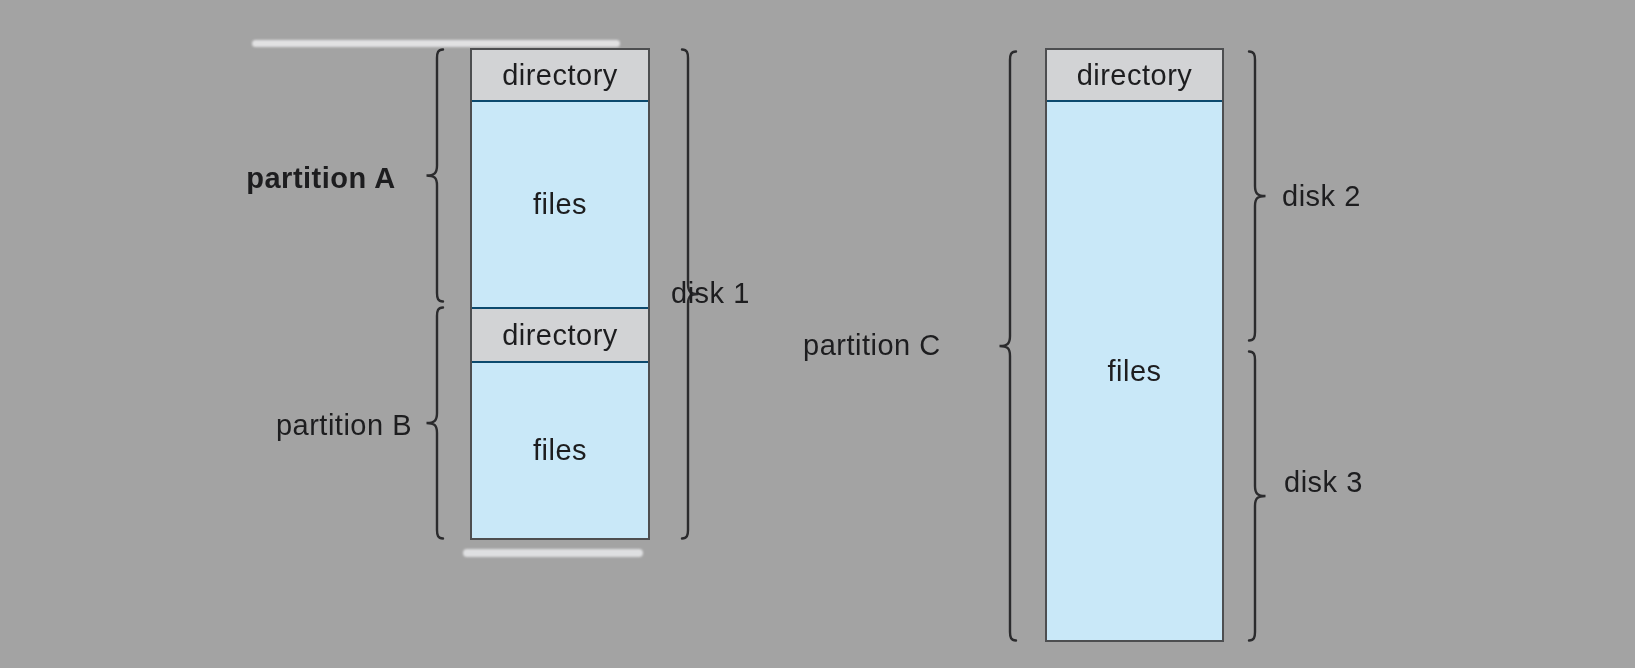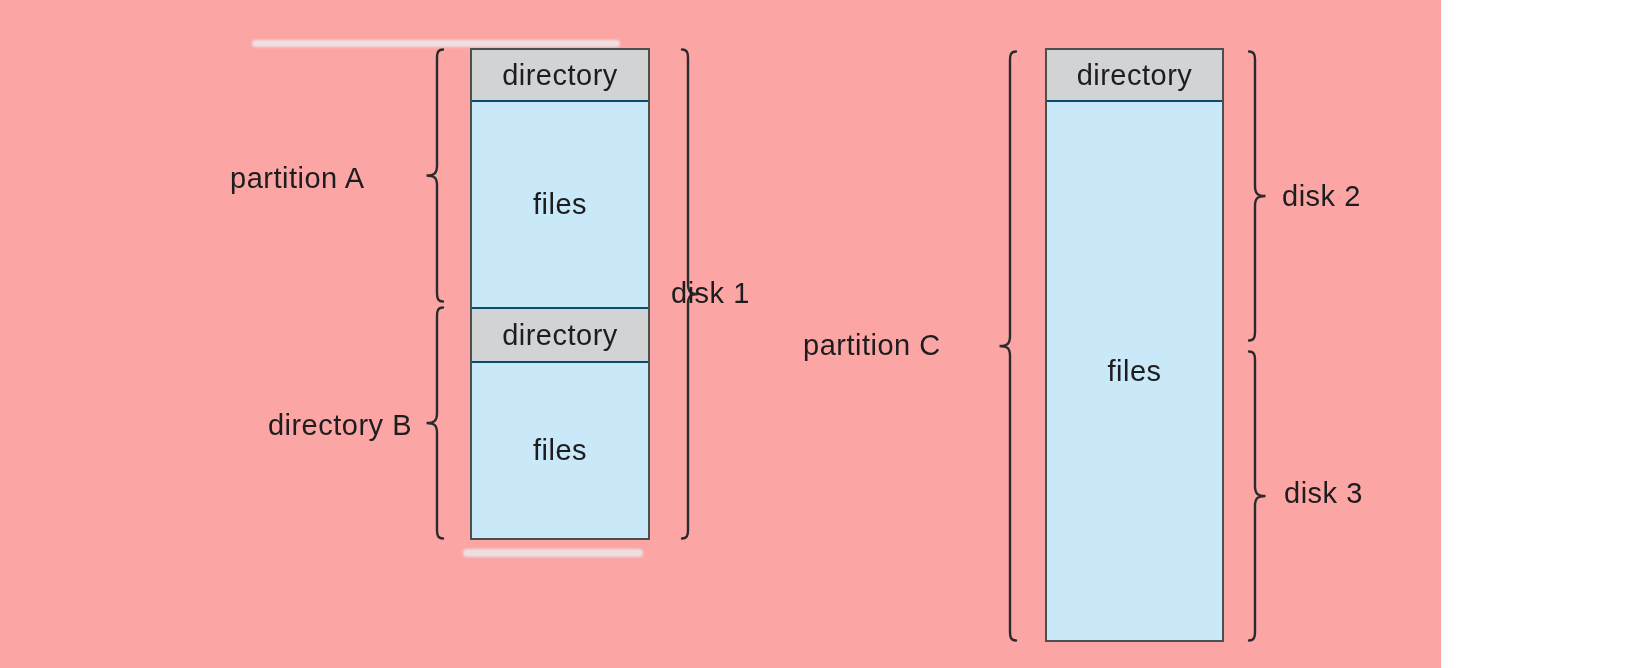--- a/index.html
+++ b/index.html
@@ -2,23 +2,23 @@
 <html><head>
 <meta charset="utf-8">
 <style>
   html, body {
     margin: 0;
     padding: 0;
     background: #ffffff;
   }
   .canvas {
     position: relative;
-    width: 1441px;
+    width: 1635px;
     height: 668px;
-    background: #fca5a5;
+    background: #a3a3a3;
     overflow: hidden;
     font-family: "Liberation Sans", sans-serif;
     color: #1d1d1f;
   }
   .stack {
     position: absolute;
     box-sizing: border-box;
     border: 2px solid #4d4e50;
     display: flex;
     flex-direction: column;
@@ -40,26 +40,26 @@
   .seg-dir-c   { height: 50px; flex: 0 0 auto; }
   .seg-files-c { flex: 1 1 auto; }
 
   .outer-label {
     position: absolute;
     font-size: 29px;
     line-height: 32px;
     white-space: nowrap;
     letter-spacing: 0.5px;
   }
-  .lbl-partition-a { left: 230px; top: 162px; width: 182px; text-align: left; }
+  .lbl-partition-a { left: 230px; top: 162px; width: 182px; text-align: center; font-weight: bold; }
   .lbl-partition-b { left: 230px; top: 409px; width: 182px; text-align: right; }
   .lbl-partition-c { left: 803px; top: 329px; width: 182px; text-align: left; }
   .lbl-disk-1 { left: 671px;  top: 277px; }
   .lbl-disk-2 { left: 1282px; top: 180px; text-align: right; }
-  .lbl-disk-3 { left: 1284px; top: 477px; }
+  .lbl-disk-3 { left: 1284px; top: 466px; }
 
   .brace { position: absolute; overflow: visible; }
   .brace path {
     fill: none;
     stroke: #2b2b2d;
     stroke-width: 2.4;
     stroke-linecap: round;
   }
   .brace-pa { left: 424px; top: 48px; }
   .brace-pb { left: 424px; top: 306px; }
@@ -127,19 +127,19 @@
 
   <svg class="brace brace-d2" width="20" height="292" viewBox="0 0 20 292">
     <path d="M1,1.5 C6.2,1.5 7,4.8 7,10 L7,136 C7,143.5 9.5,146 17.5,146 C9.5,146 7,148.5 7,156 L7,282 C7,287.2 6.2,290.5 1,290.5"></path>
   </svg>
 
   <svg class="brace brace-d3" width="20" height="292" viewBox="0 0 20 292">
     <path d="M1,1.5 C6.2,1.5 7,4.8 7,10 L7,136 C7,143.5 9.5,146 17.5,146 C9.5,146 7,148.5 7,156 L7,282 C7,287.2 6.2,290.5 1,290.5"></path>
   </svg>
 
   <div class="outer-label lbl-partition-a">partition A</div>
-  <div class="outer-label lbl-partition-b">directory B</div>
+  <div class="outer-label lbl-partition-b">partition B</div>
   <div class="outer-label lbl-partition-c">partition C</div>
   <div class="outer-label lbl-disk-1">disk 1</div>
   <div class="outer-label lbl-disk-2">disk 2</div>
   <div class="outer-label lbl-disk-3">disk 3</div>
 
 </div>
 
 </body></html>

